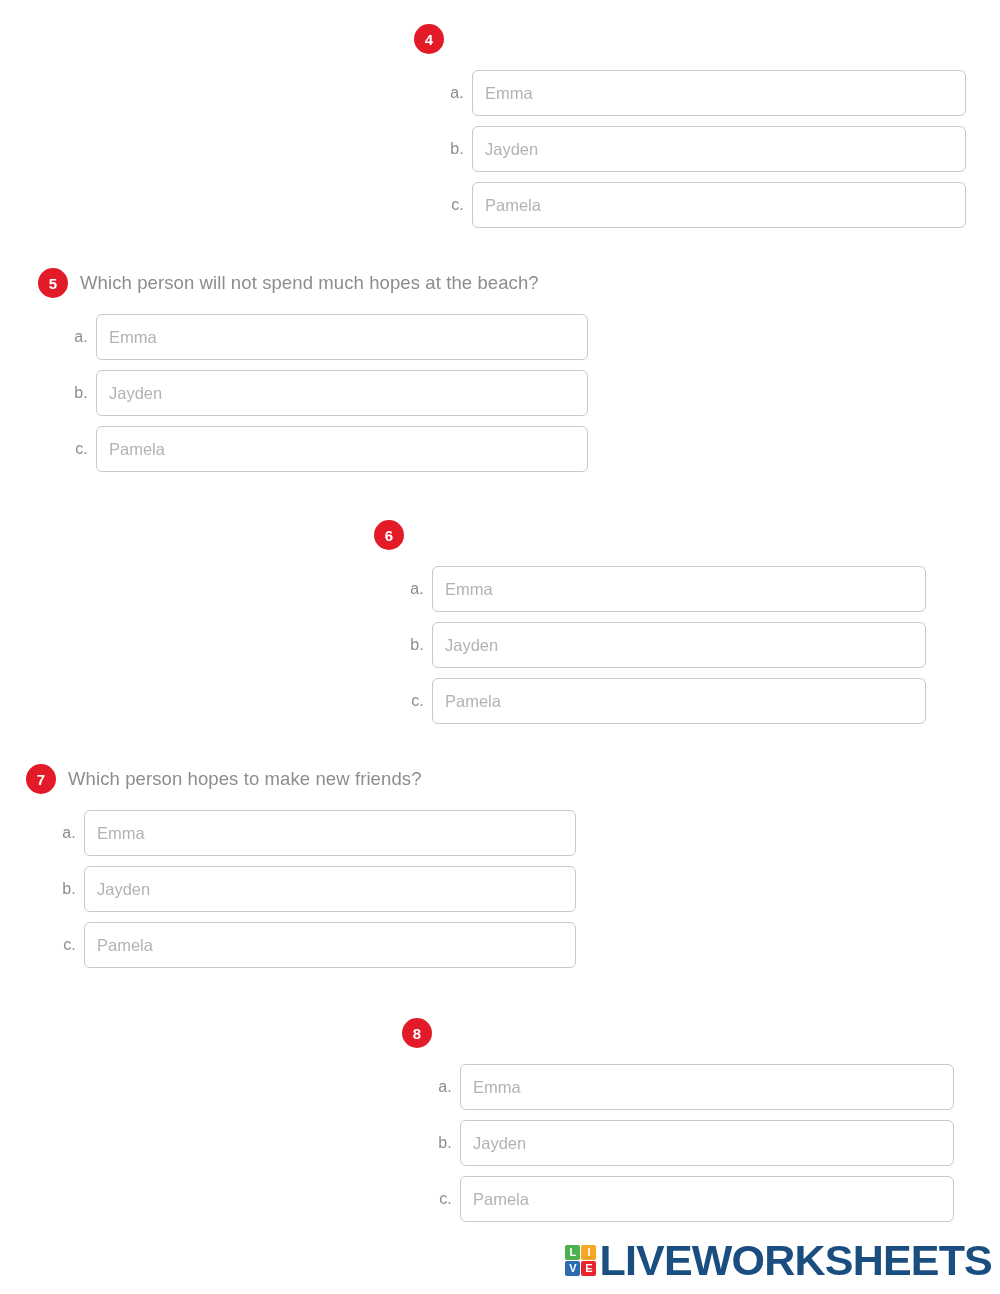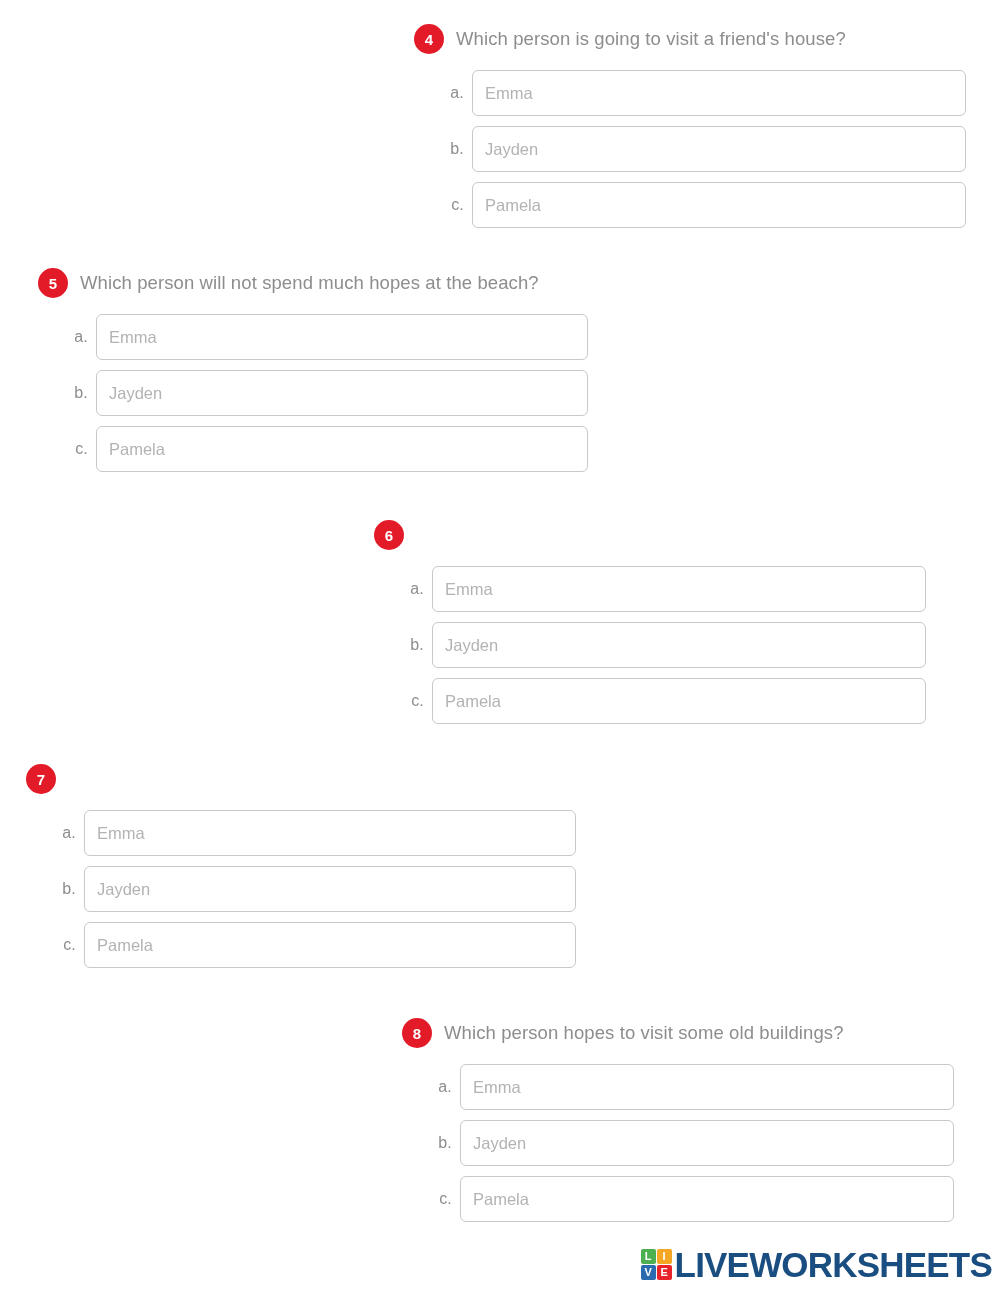--- a/index.html
+++ b/index.html
@@ -140,36 +140,35 @@
     border-radius: 2px;
     line-height: 1;
   }
 
   .logo-tile.t-green  { background: #4caf50; }
   .logo-tile.t-orange { background: #f5a623; }
   .logo-tile.t-blue   { background: #2b6cb0; }
   .logo-tile.t-red    { background: #e8242a; }
 
   .logo-word {
-    font-size: 35px;
+    font-size: 43px;
     font-weight: bold;
     color: #1a4d80;
     letter-spacing: -0.8px;
     line-height: 1;
   }
 </style>
 </head>
 <body>
 
 <div class="sheet">
 
   <div class="question-block" id="q4">
     <div class="question-header">
       <div class="number-badge">4</div>
-      <div class="question-text">Which person is going to visit a friend's house?</div>
     </div>
     <div class="options">
       <div class="option-row">
         <span class="option-letter">a.</span>
         <input class="answer-input" type="text" placeholder="Emma" style="">
       </div>
       <div class="option-row">
         <span class="option-letter">b.</span>
         <input class="answer-input" type="text" placeholder="Jayden" style="">
       </div>
@@ -217,41 +216,41 @@
       <div class="option-row">
         <span class="option-letter">c.</span>
         <input class="answer-input" type="text" placeholder="Pamela" style="">
       </div>
     </div>
   </div>
 
   <div class="question-block" id="q7">
     <div class="question-header">
       <div class="number-badge">7</div>
+      <div class="question-text">Which person hopes to make new friends?</div>
     </div>
     <div class="options">
       <div class="option-row">
         <span class="option-letter">a.</span>
         <input class="answer-input" type="text" placeholder="Emma" style="">
       </div>
       <div class="option-row">
         <span class="option-letter">b.</span>
         <input class="answer-input" type="text" placeholder="Jayden" style="">
       </div>
       <div class="option-row">
         <span class="option-letter">c.</span>
         <input class="answer-input" type="text" placeholder="Pamela" style="">
       </div>
     </div>
   </div>
 
   <div class="question-block" id="q8">
     <div class="question-header">
       <div class="number-badge">8</div>
-      <div class="question-text">Which person hopes to visit some old buildings?</div>
     </div>
     <div class="options">
       <div class="option-row">
         <span class="option-letter">a.</span>
         <input class="answer-input" type="text" placeholder="Emma" style="">
       </div>
       <div class="option-row">
         <span class="option-letter">b.</span>
         <input class="answer-input" type="text" placeholder="Jayden" style="">
       </div>

